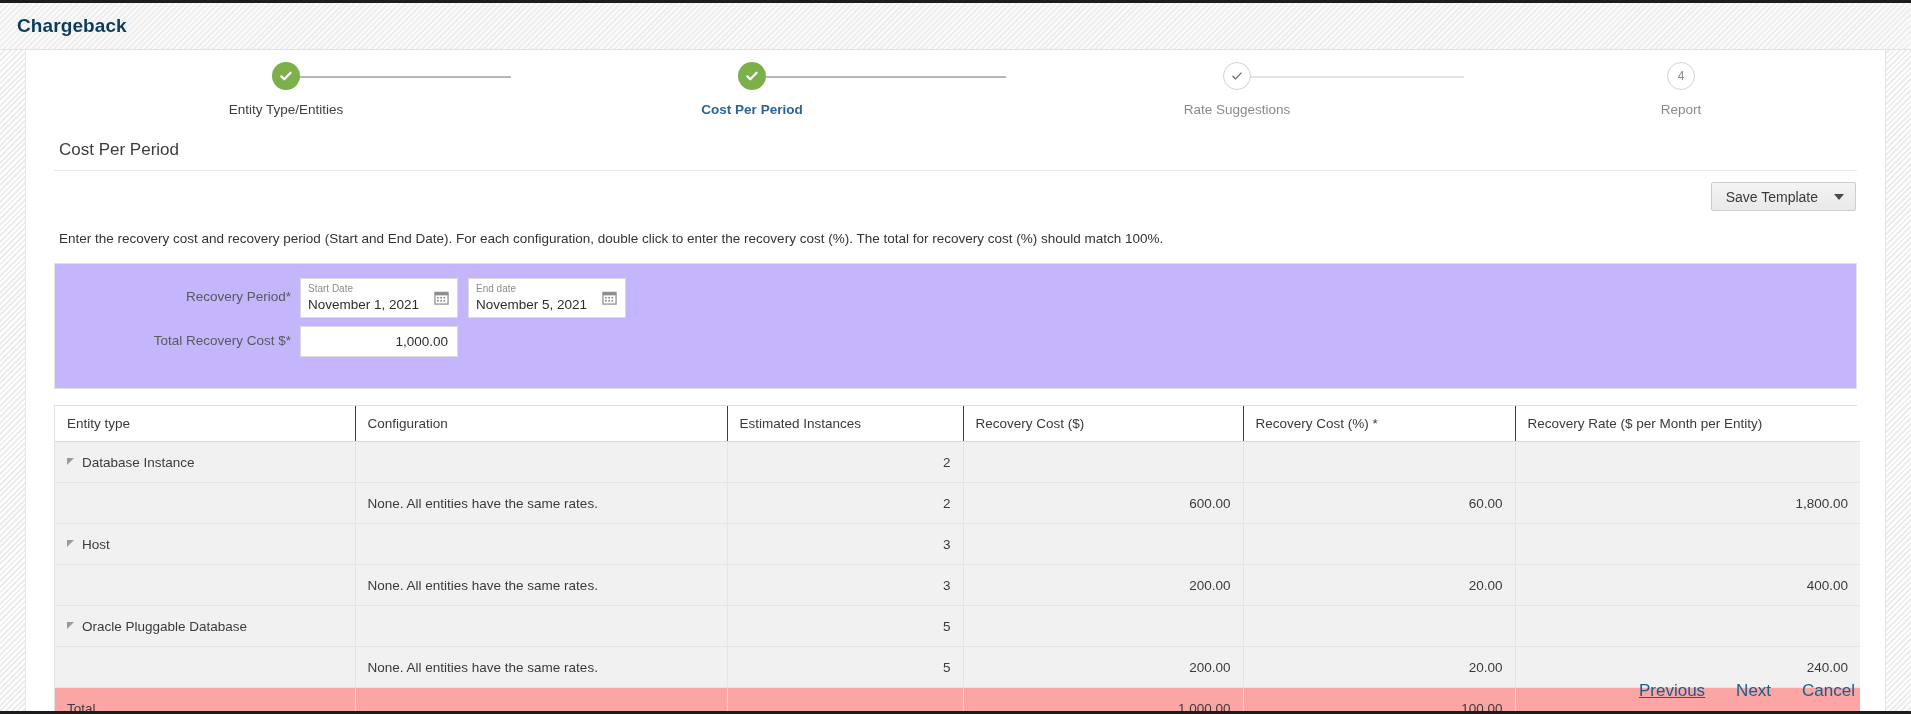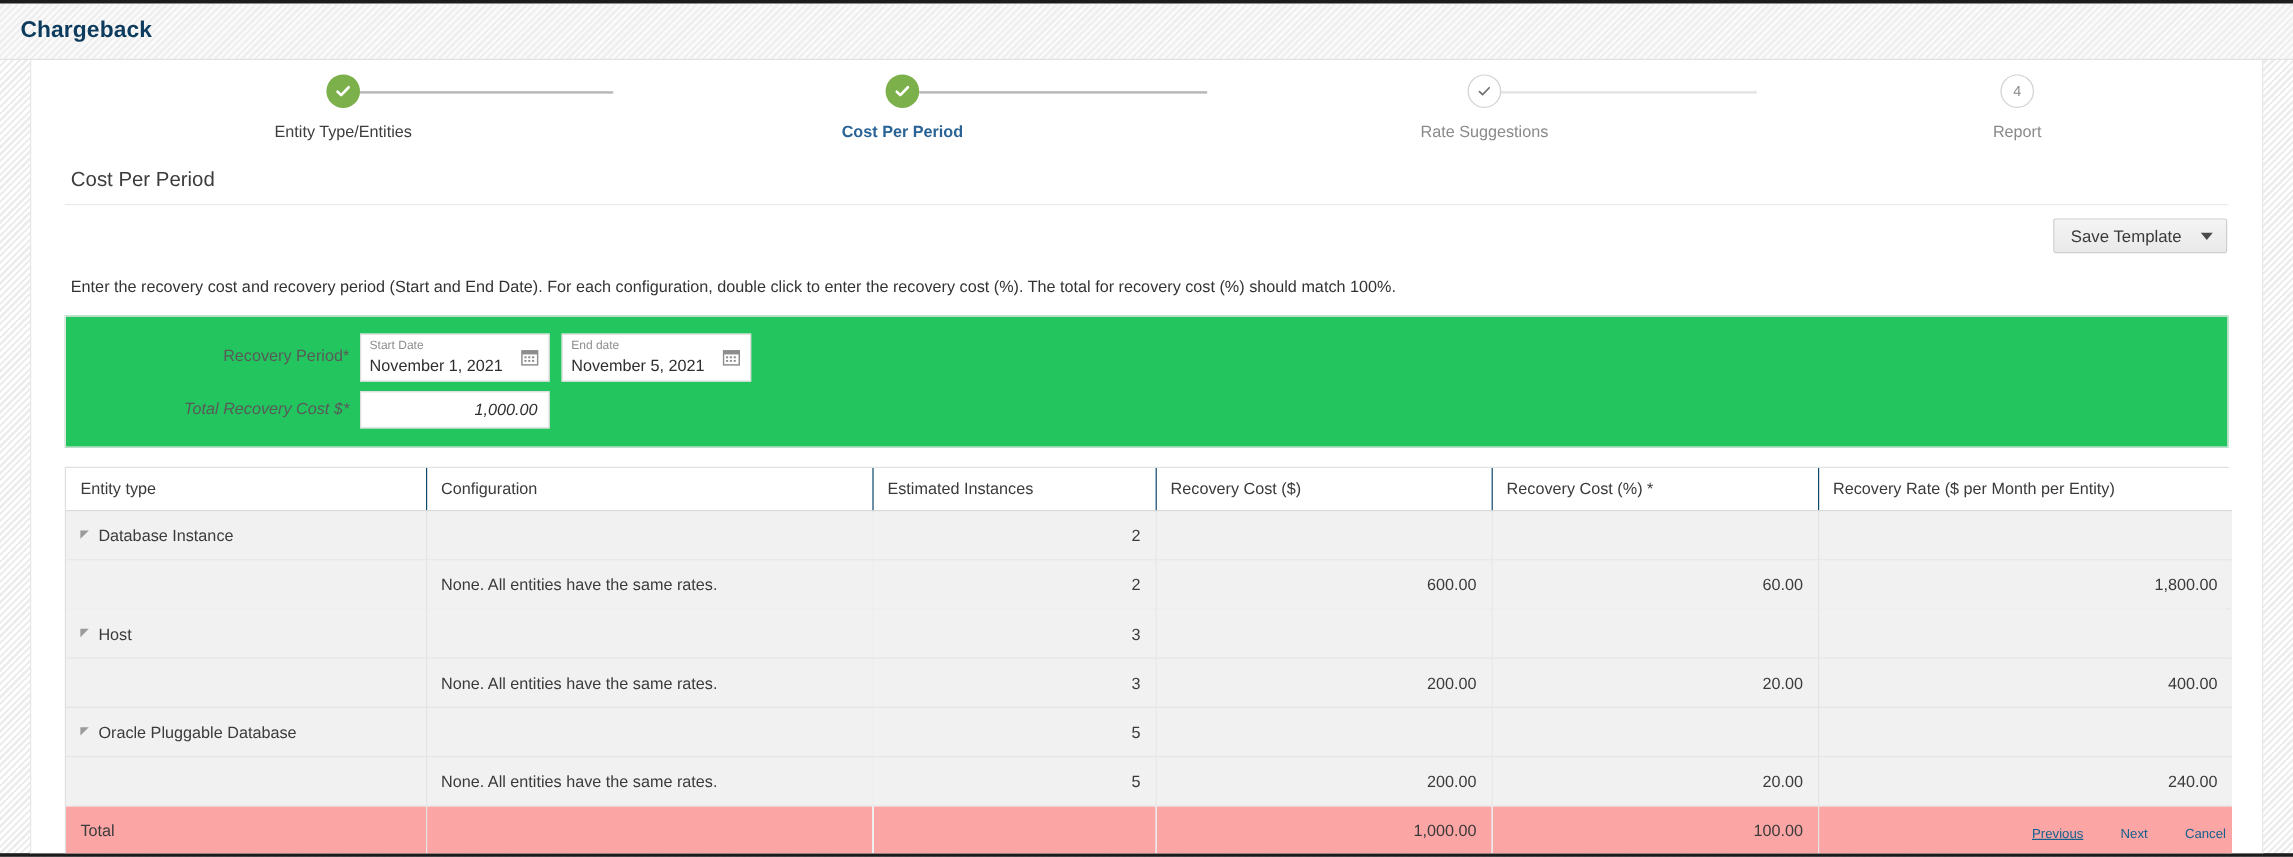--- a/index.html
+++ b/index.html
@@ -136,29 +136,29 @@
   .instructions {
     font-size: 13.5px;
     color: #333333;
     padding: 20px 0 0 33px;
   }
 
   
   .form-box {
     margin: 17px 28px 0 28px;
     border: 1px solid #e3e3e3;
-    background: #22c55e;
+    background: #c4b5fd;
     padding: 14px 0 15px 0;
   }
   .form-row {
     display: flex;
     align-items: flex-start;
     margin-bottom: 8px;
   }
-  .form-row:last-child { margin-bottom: 0; font-style: italic; }
+  .form-row:last-child { margin-bottom: 16px; }
   .form-label {
     width: 245px;
     text-align: right;
     font-size: 13.5px;
     color: #5a5a5a;
     padding-right: 9px;
     padding-top: 11px;
   }
   .date-field {
     position: relative;
@@ -242,21 +242,21 @@
     cursor: pointer;
   }
   .child-cfg { padding-left: 12px; }
 
   
   .footer-links {
     position: absolute;
     right: 30px; bottom: 13px;
     display: flex;
     gap: 31px;
-    font-size: 11px;
+    font-size: 17px;
   }
   .footer-links a {
     color: #15608d;
     text-decoration: none;
     cursor: pointer;
   }
   .footer-links a.active { text-decoration: underline; }
 </style>
 </head>
 <body>

